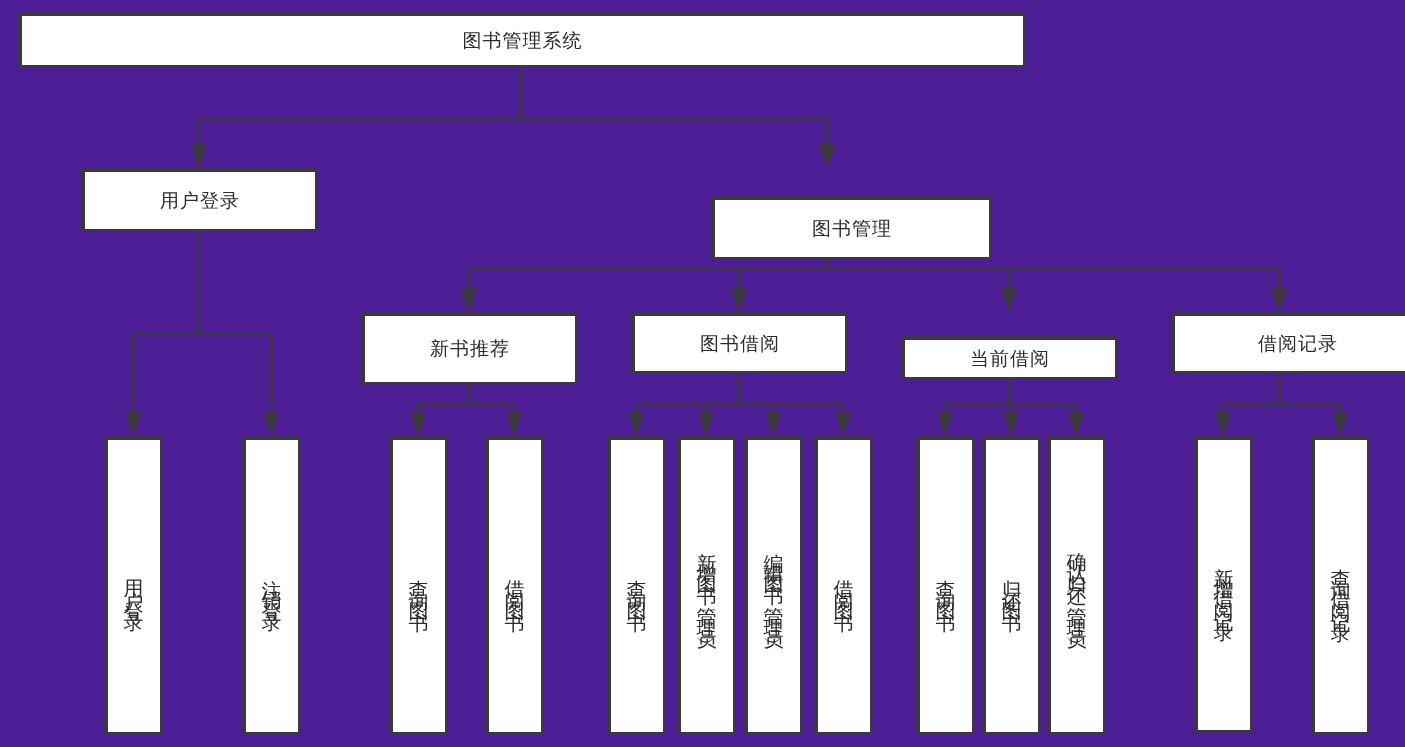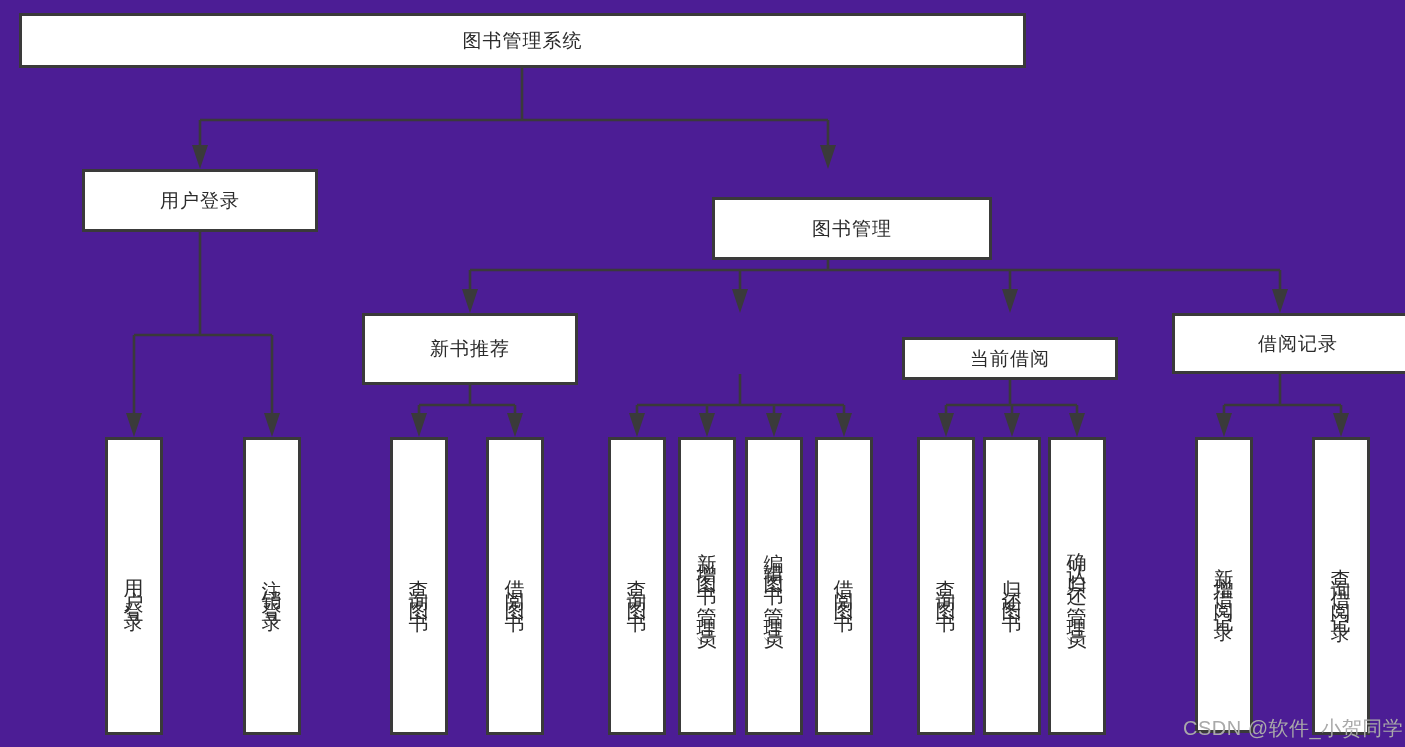--- a/index.html
+++ b/index.html
@@ -102,20 +102,21 @@
       <polygon points="1333,413 1349,413 1341,437"></polygon>
     </g>
   </svg>
 
   <div class="hnode" style="left:19px; top:13px; width:1007px; height:55px;">图书管理系统</div>
 
   <div class="hnode" style="left:82px; top:169px; width:236px; height:63px;">用户登录</div>
   <div class="hnode" style="left:712px; top:169px; width:280px; height:63px;margin-top:28px;">图书管理</div>
 
   <div class="hnode" style="left:362px; top:313px; width:216px; height:72px;">新书推荐</div>
+  <div class="hnode" style="left:632px; top:313px; width:216px; height:61px;">图书借阅</div>
   <div class="hnode" style="left:902px; top:313px; width:216px; height:43px;margin-top:24px;">当前借阅</div>
   <div class="hnode" style="left:1172px; top:313px; width:252px; height:61px;">借阅记录</div>
 
   <div class="vnode" style="left:105px; top:437px; width:58px; height:298px;">
     <span class="vtext">用户登录</span>
   </div>
   <div class="vnode" style="left:243px; top:437px; width:58px; height:298px;">
     <span class="vtext">注销登录</span>
   </div>
 
@@ -149,15 +150,14 @@
     <span class="vtext">确认归还（管理员）</span>
   </div>
 
   <div class="vnode" style="left:1195px; top:437px; width:58px; height:296px;">
     <span class="vtext">新增借阅记录</span>
   </div>
   <div class="vnode" style="left:1312px; top:437px; width:58px; height:298px;">
     <span class="vtext">查询借阅记录</span>
   </div>
 
-  <div class="watermark">CSDN @软件_小贺同学</div>
 
 </div>
 
 </body></html>

